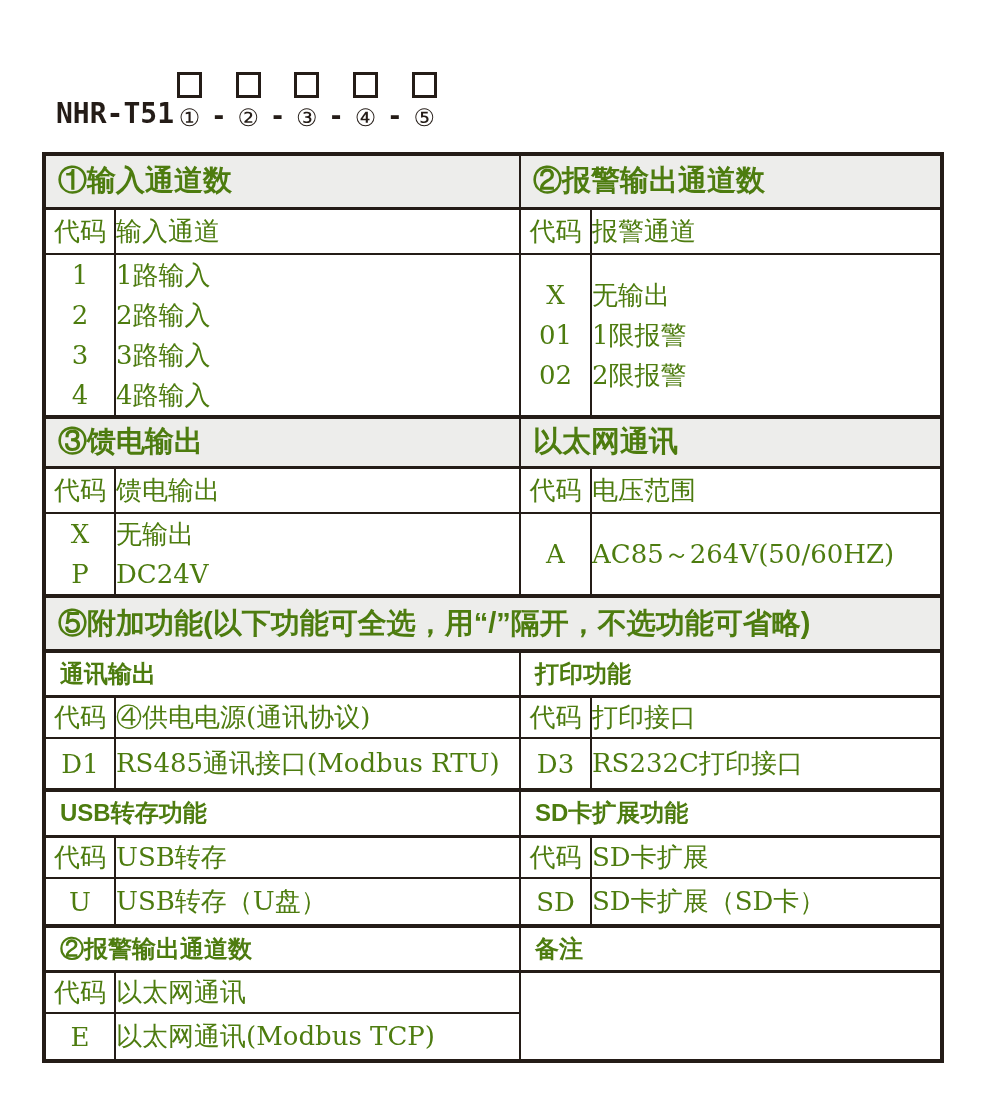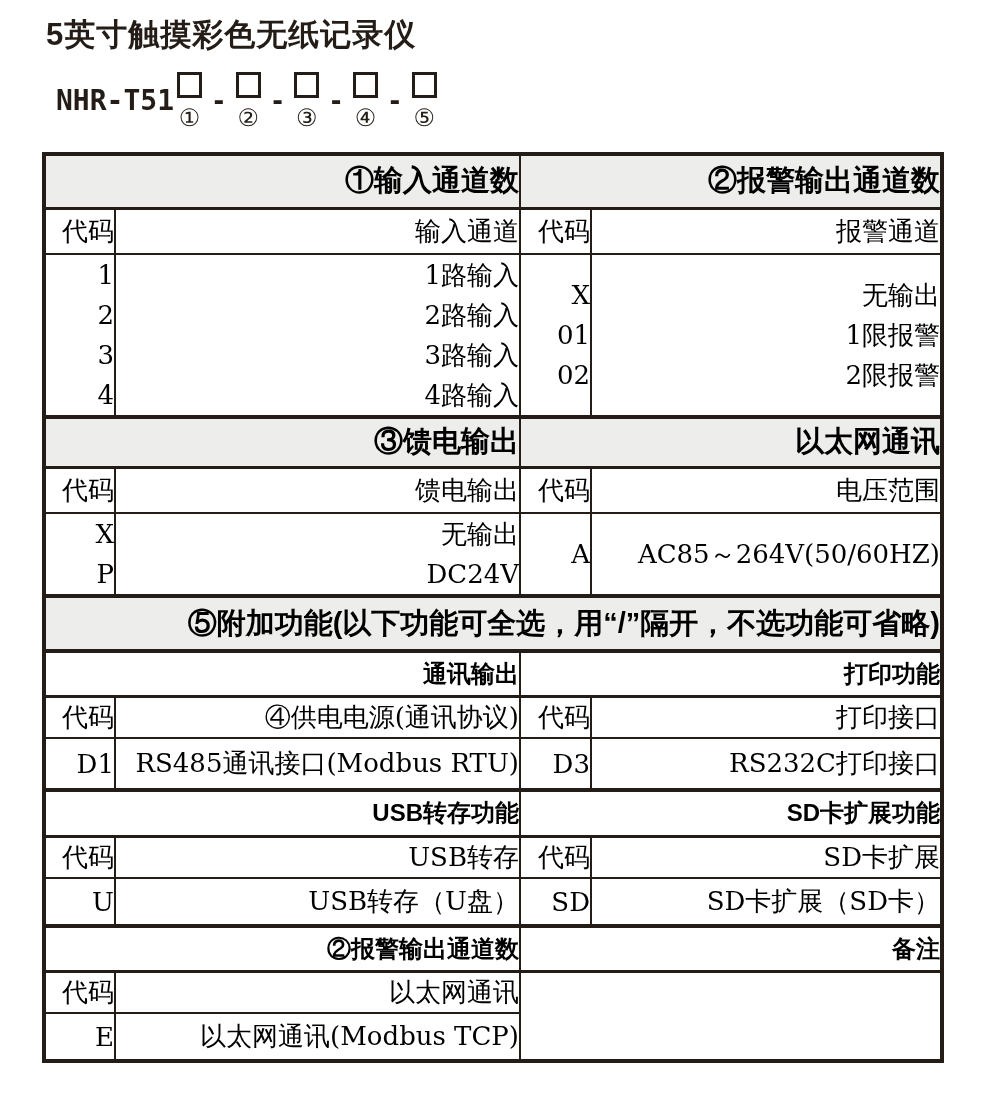--- a/index.html
+++ b/index.html
@@ -12,21 +12,21 @@
     overflow:hidden;
   }
   .title{
     position:absolute;left:46px;top:14px;
     font-size:31px;font-weight:bold;letter-spacing:1px;
     color:#241c17;
   }
   
   .model{
     position:absolute;left:56px;top:72px;
-    display:flex;align-items:center;
+    display:flex;align-items:flex-end;
   }
   .mprefix{
     font-family:"DejaVu Sans Mono", monospace;
     font-weight:bold;font-size:28px;line-height:32px;
     letter-spacing:0px;margin-right:3px;
   }
   .munit{display:flex;flex-direction:column;align-items:center;}
   .mbox{width:25px;height:26px;border:3px solid #241c17;box-sizing:border-box;background:#fff;}
   .mnum{margin-top:8px;font-size:24px;line-height:24px;font-family:"DejaVu Serif", serif;}
   .mdash{
@@ -36,22 +36,22 @@
   
   table.spec{
     position:absolute;left:42px;top:152px;
     width:898px;border-collapse:collapse;table-layout:fixed;
     border:4px solid #241c17;
   }
   table.spec td{
     border:2px solid #241c17;
     padding:0;vertical-align:middle;
     font-family:"DejaVu Serif", serif;
-    font-size:26px;color:#000000;
-    overflow:hidden;white-space:nowrap;text-align:right;
+    font-size:26px;color:#4d7c0f;
+    overflow:hidden;white-space:nowrap;
   }
   col.c-code-l{width:71px;}
   col.c-desc-l{width:405px;}
   col.c-code-r{width:71px;}
   col.c-desc-r{width:351px;}
   
   tr.sec td{
     background:#ededeb;
     font-family:"Liberation Sans", sans-serif;
     font-weight:bold;font-size:29px;
@@ -75,21 +75,20 @@
   tr.rh54{height:54px;} tr.rh46{height:46px;} tr.rh160{height:160px;}
   tr.rh50{height:50px;} tr.rh80{height:80px;}  tr.rh55{height:55px;}
   tr.rh45{height:45px;} tr.rh42{height:42px;}  tr.rh52{height:52px;}
   tr.rh48{height:48px;}
 </style>
 </head>
 <body>
 
 <div class="page">
 
-  <div class="title">5英寸触摸彩色无纸记录仪</div>
 
   <div class="model">
     <span class="mprefix">NHR-T51</span>
     <span class="munit">
       <span class="mbox"></span>
       <span class="mnum">①</span>
     </span>
     <span class="mdash">-</span>
     <span class="munit">
       <span class="mbox"></span>

